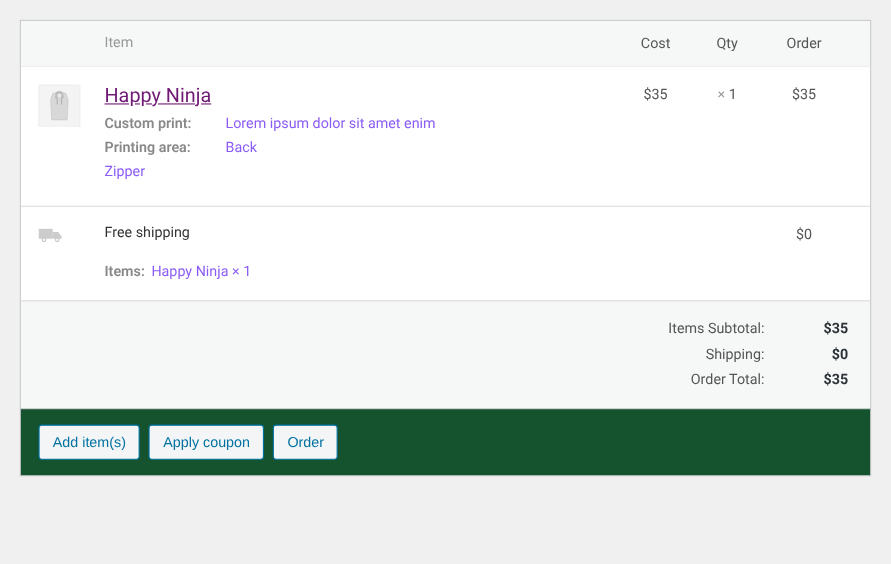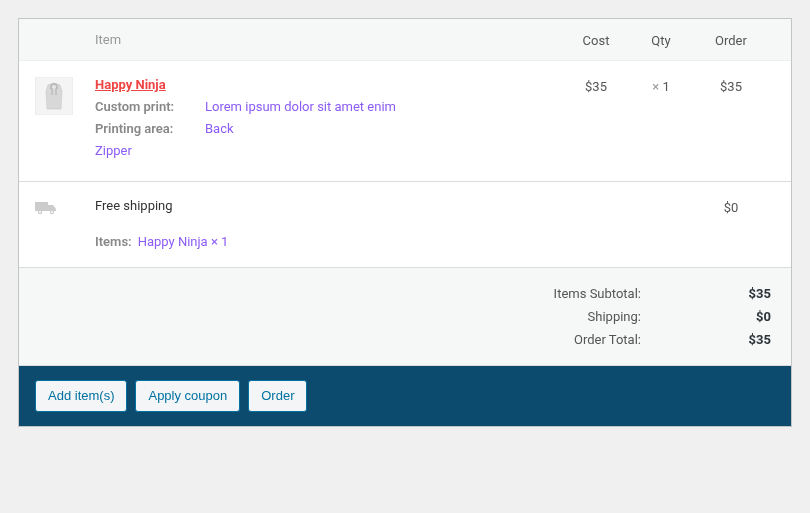--- a/index.html
+++ b/index.html
@@ -37,24 +37,23 @@
       width: 38px; height: 38px;
       background: #f4f4f4;
       border: 1px solid #eee;
       display: flex;
       align-items: center;
       justify-content: center;
     }
     .thumb svg { width: 24px; height: 30px; }
     .item-details { padding-top: 0; }
     .product-link {
-      color: #ef4444;
+      color: #701a75;
       text-decoration: underline;
-      font-size: 13px;
-      font-weight: bold;
+      font-size: 18px;
     }
     .meta-table { margin-top: 6px; font-size: 13px; }
     .meta-row { display: flex; margin-bottom: 4px; align-items: flex-end; }
     .meta-label {
       color: #888;
       font-weight: 600;
       width: 110px;
       flex-shrink: 0;
       line-height: 1.4;
     }
@@ -82,24 +81,24 @@
       padding: 18px 20px 18px 16px;
       border-top: 1px solid #dcdcde;
     }
     .totals-row {
       display: flex;
       justify-content: flex-end;
       margin-bottom: 8px;
       align-items: center;
     }
     .totals-row:last-child { margin-bottom: 0; }
-    .totals-label { color: #555; margin-right: 90px; }
+    .totals-label { color: #555; margin-right: 36px; }
     .totals-value { font-weight: 700; color: #2c3338; min-width: 40px; text-align: right; }
     .actions-bar {
-      background: #0c4a6e;
+      background: #14532d;
       padding: 14px 20px 14px 16px;
       border-top: 1px solid #dcdcde;
       display: flex;
       justify-content: space-between;
       align-items: center;
     }
     .btn-group { display: flex; gap: 8px; }
     .btn {
       border: 1px solid #0071a1;
       background: #f3f5f6;

